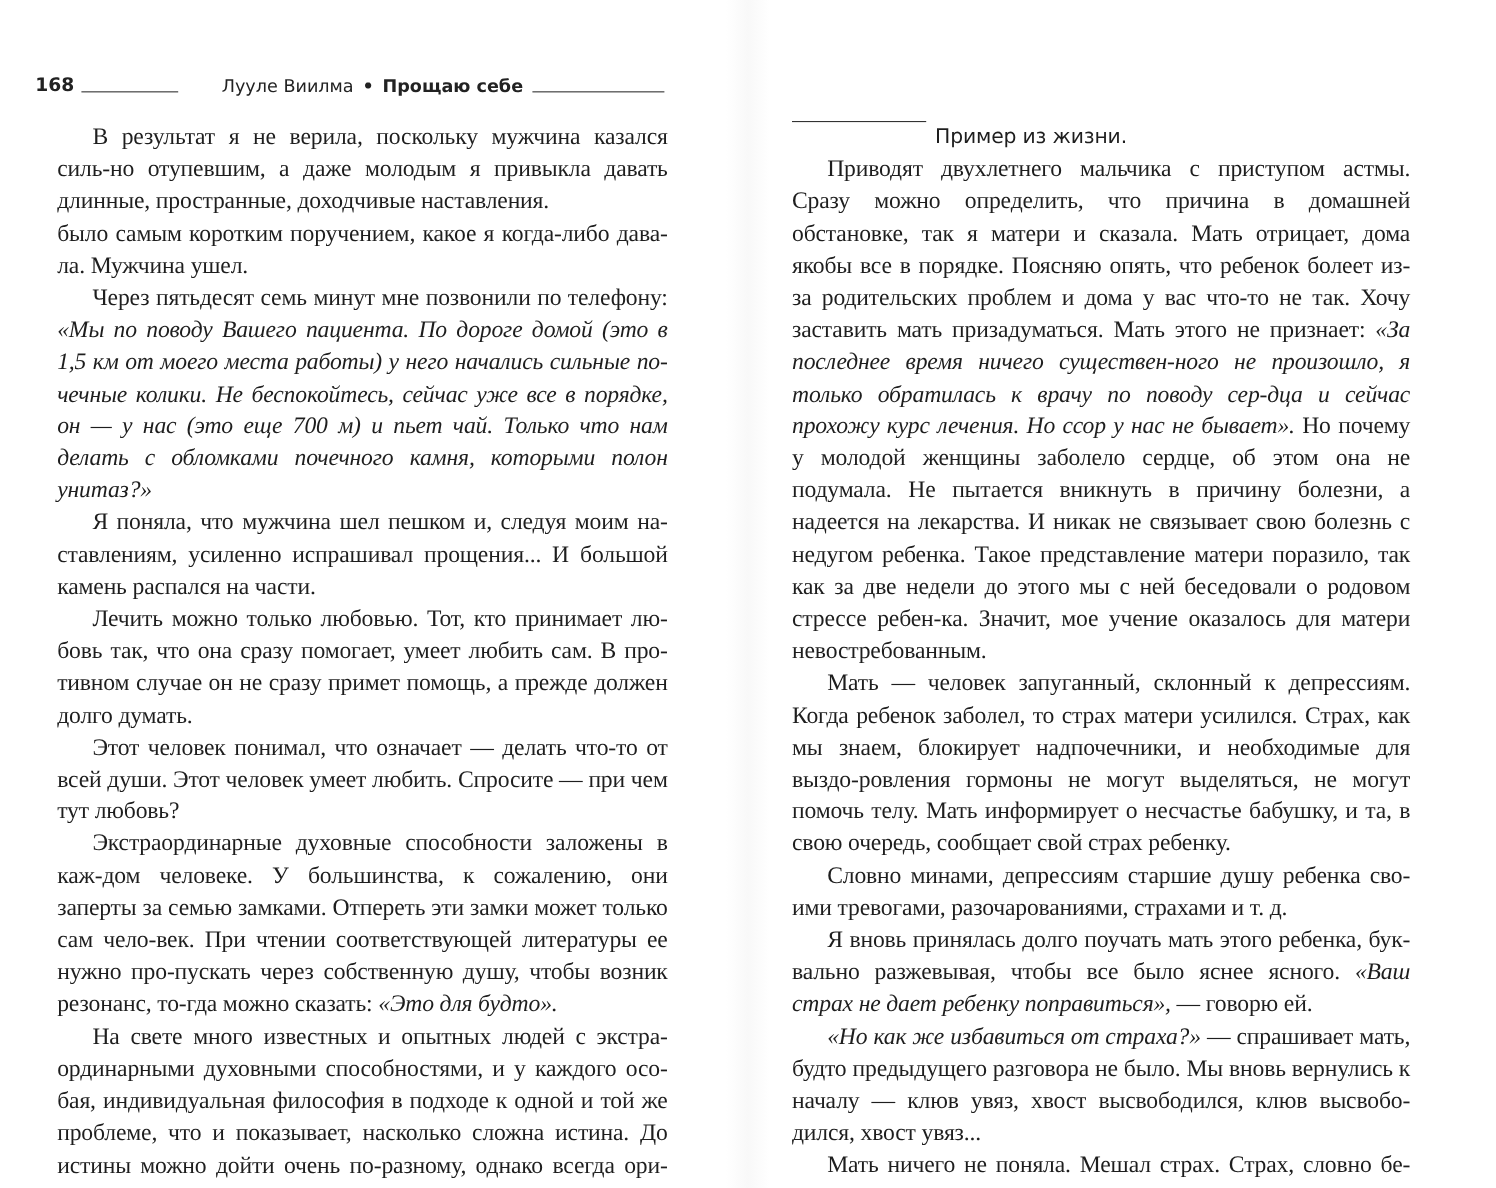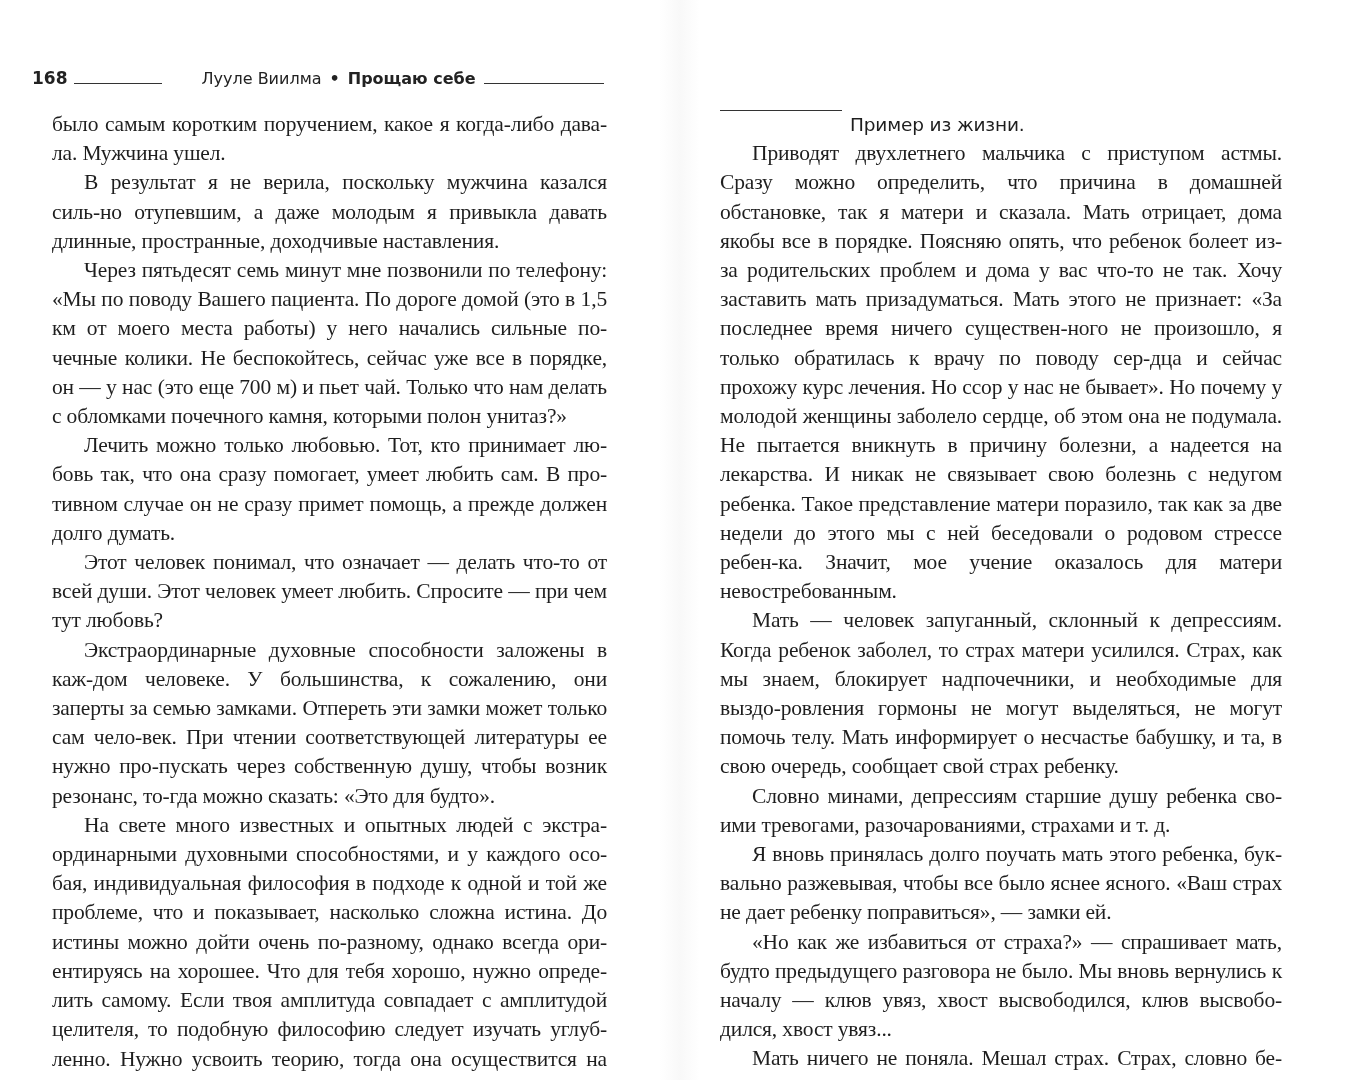--- a/index.html
+++ b/index.html
@@ -37,21 +37,21 @@
 
   .body-text {
     position: absolute; top: 110px;
     font-size: 21.5px; line-height: 29.2px; text-align: justify;
     letter-spacing: -0.15px;
   }
   .page-left .body-text { left: 52px; width: 555px; }
   .page-right .body-text { left: 40px; width: 562px; }
   .p { margin: 0; text-indent: 32px; }
   .p.noindent { text-indent: 0; }
-  .ital { }
+  .ital { font-style: italic; }
   .section-head {
     font-family: "DejaVu Sans", "Liberation Sans", sans-serif;
     font-size: 18.5px; display: flex; align-items: flex-start; margin: 0; height: 29.2px;
   }
   .section-head .rule { width: 122px; margin-right: 8px; margin-bottom: 5px; }
 </style>
 </head>
 <body>
 
 <div class="spread">
@@ -61,38 +61,39 @@
   <div class="page page-left">
     <div class="running-head">
       <span class="page-num">168</span>
       <span class="rule rule-short"></span>
       <span class="head-author">Лууле Виилма</span>
       <span class="head-bullet">•</span>
       <span>Прощаю себе</span>
       <span class="rule rule-fill"></span>
     </div>
     <div class="body-text" id="left-body">
+        <p class="p"><span>В результат я не верила, поскольку мужчина казался силь-но отупевшим, а даже молодым я привыкла давать длинные, пространные, доходчивые наставления.</span></p>
         <p class="p noindent"><span>было самым коротким поручением, какое я когда-либо дава-ла. Мужчина ушел.</span></p>
-        <p class="p"><span>В результат я не верила, поскольку мужчина казался силь-но отупевшим, а даже молодым я привыкла давать длинные, пространные, доходчивые наставления.</span></p>
         <p class="p"><span>Через пятьдесят семь минут мне позвонили по телефону: </span><span class="ital">«Мы по поводу Вашего пациента. По дороге домой (это в 1,5 км от моего места работы) у него начались сильные по-чечные колики. Не беспокойтесь, сейчас уже все в порядке, он — у нас (это еще 700 м) и пьет чай. Только что нам делать с обломками почечного камня, которыми полон унитаз?»</span></p>
+        <p class="p"><span>Я поняла, что мужчина шел пешком и, следуя моим на-ставлениям, усиленно испрашивал прощения... И большой камень распался на части.</span></p>
         <p class="p"><span>Лечить можно только любовью. Тот, кто принимает лю-бовь так, что она сразу помогает, умеет любить сам. В про-тивном случае он не сразу примет помощь, а прежде должен долго думать.</span></p>
         <p class="p"><span>Этот человек понимал, что означает — делать что-то от всей души. Этот человек умеет любить. Спросите — при чем тут любовь?</span></p>
         <p class="p"><span>Экстраординарные духовные способности заложены в каж-дом человеке. У большинства, к сожалению, они заперты за семью замками. Отпереть эти замки может только сам чело-век. При чтении соответствующей литературы ее нужно про-пускать через собственную душу, чтобы возник резонанс, то-гда можно сказать: </span><span class="ital">«Это для будто».</span></p>
         <p class="p"><span>На свете много известных и опытных людей с экстра-ординарными духовными способностями, и у каждого осо-бая, индивидуальная философия в подходе к одной и той же проблеме, что и показывает, насколько сложна истина. До истины можно дойти очень по-разному, однако всегда ори-ентируясь на хорошее. Что для тебя хорошо, нужно опреде-лить самому. Если твоя амплитуда совпадает с амплитудой целителя, то подобную философию следует изучать углуб-ленно. Нужно усвоить теорию, тогда она осуществится на практике.</span></p>
       </div>
   </div>
 
   <div class="page page-right">
     <div class="body-text" id="right-body">
         <div class="section-head">
           <span class="rule"></span>
           <span>Пример из жизни.</span>
         </div>
         <p class="p"><span>Приводят двухлетнего мальчика с приступом астмы. Сразу можно определить, что причина в домашней обстановке, так я матери и сказала. Мать отрицает, дома якобы все в порядке. Поясняю опять, что ребенок болеет из-за родительских проблем и дома у вас что-то не так. Хочу заставить мать призадуматься. Мать этого не признает: </span><span class="ital">«За последнее время ничего существен-ного не произошло, я только обратилась к врачу по поводу сер-дца и сейчас прохожу курс лечения. Но ссор у нас не бывает».</span><span> Но почему у молодой женщины заболело сердце, об этом она не подумала. Не пытается вникнуть в причину болезни, а надеется на лекарства. И никак не связывает свою болезнь с недугом ребенка. Такое представление матери поразило, так как за две недели до этого мы с ней беседовали о родовом стрессе ребен-ка. Значит, мое учение оказалось для матери невостребованным.</span></p>
         <p class="p"><span>Мать — человек запуганный, склонный к депрессиям. Когда ребенок заболел, то страх матери усилился. Страх, как мы знаем, блокирует надпочечники, и необходимые для выздо-ровления гормоны не могут выделяться, не могут помочь телу. Мать информирует о несчастье бабушку, и та, в свою очередь, сообщает свой страх ребенку.</span></p>
         <p class="p"><span>Словно минами, депрессиям старшие душу ребенка сво-ими тревогами, разочарованиями, страхами и т. д.</span></p>
-        <p class="p"><span>Я вновь принялась долго поучать мать этого ребенка, бук-вально разжевывая, чтобы все было яснее ясного. </span><span class="ital">«Ваш страх не дает ребенку поправиться»,</span><span> — замки ей.</span></p>
+        <p class="p"><span>Я вновь принялась долго поучать мать этого ребенка, бук-вально разжевывая, чтобы все было яснее ясного. </span><span class="ital">«Ваш страх не дает ребенку поправиться»,</span><span> — говорю ей.</span></p>
         <p class="p"><span class="ital">«Но как же избавиться от страха?»</span><span> — спрашивает мать, будто предыдущего разговора не было. Мы вновь вернулись к началу — клюв увяз, хвост высвободился, клюв высвобо-дился, хвост увяз...</span></p>
         <p class="p"><span>Мать ничего не поняла. Мешал страх. Страх, словно бе-тонная стена, которая должна защищать от плохого, а препят-ствует восприятию хорошего.</span></p>
       </div>
   </div>
 
 </div>
 
 </body></html>

